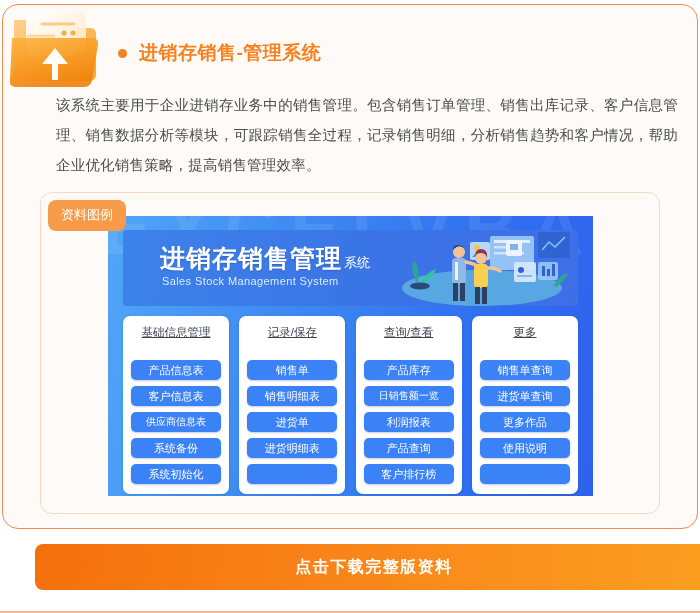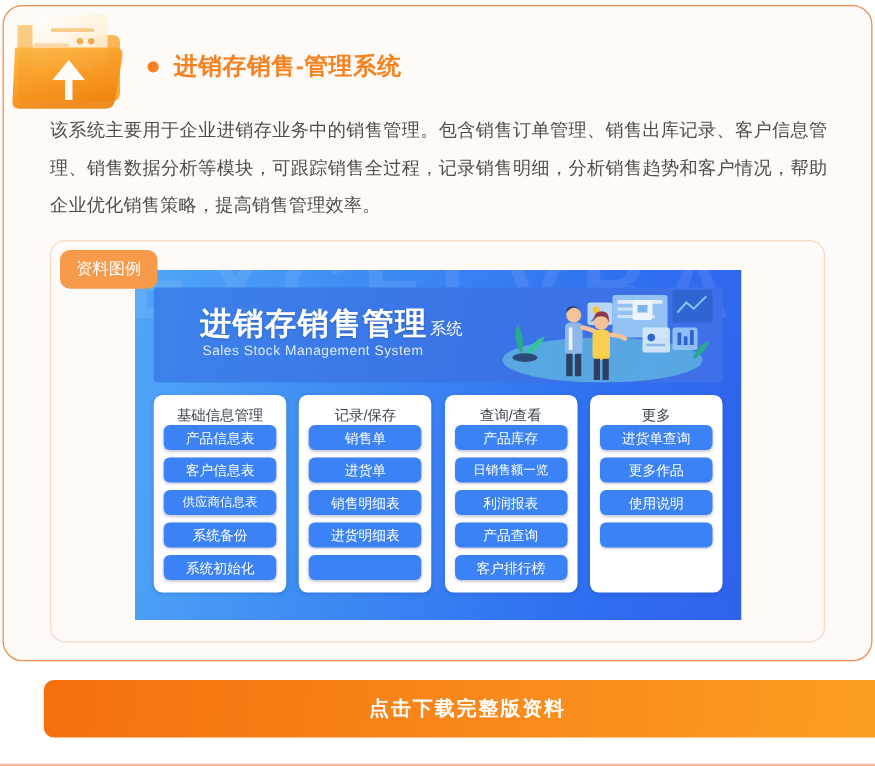--- a/index.html
+++ b/index.html
@@ -55,21 +55,21 @@
   .header-title {
     font-size: 19px;
     font-weight: bold;
     color: #f8811f;
     letter-spacing: 0.5px;
     white-space: nowrap;
   }
 
   .description {
     position: absolute;
-    left: 40px;
+    left: 56px;
     top: 90px;
     width: 622px;
     font-size: 14.5px;
     line-height: 30px;
     color: #4d4d4d;
     letter-spacing: 0.2px;
     text-align: justify;
     z-index: 5;
   }
 
@@ -187,22 +187,23 @@
     width: 106px;
     background: #ffffff;
     border-radius: 7px;
     padding: 9px 8px 10px;
     box-shadow: 0 1px 3px rgba(18,50,110,0.18);
   }
   .col-head {
     font-size: 11.5px;
     color: #3c4450;
     text-align: center;
-    margin-bottom: 0;
-    white-space: nowrap;
+    margin-bottom: 20px;
+    white-space: nowrap;
+    text-decoration: underline;
   }
   .col-btn {
     height: 20px;
     background: #3b82f6;
     border-radius: 5px;
     margin-bottom: 6px;
     display: flex;
     align-items: center;
     justify-content: center;
     color: #ffffff;
@@ -353,37 +354,38 @@
       <div class="col-btn">产品信息表</div>
       <div class="col-btn">客户信息表</div>
       <div class="col-btn narrow-text">供应商信息表</div>
       <div class="col-btn">系统备份</div>
       <div class="col-btn">系统初始化</div>
     </div>
 
     <div class="col-card">
       <div class="col-head">记录/保存</div>
       <div class="col-btn">销售单</div>
+      <div class="col-btn">销售明细表</div>
       <div class="col-btn">进货单</div>
-      <div class="col-btn">销售明细表</div>
       <div class="col-btn">进货明细表</div>
       <div class="col-btn"></div>
     </div>
 
     <div class="col-card">
       <div class="col-head">查询/查看</div>
       <div class="col-btn">产品库存</div>
       <div class="col-btn narrow-text">日销售额一览</div>
       <div class="col-btn">利润报表</div>
       <div class="col-btn">产品查询</div>
       <div class="col-btn">客户排行榜</div>
     </div>
 
     <div class="col-card">
       <div class="col-head">更多</div>
+      <div class="col-btn">销售单查询</div>
       <div class="col-btn">进货单查询</div>
       <div class="col-btn">更多作品</div>
       <div class="col-btn">使用说明</div>
       <div class="col-btn"></div>
     </div>
 
   </div>
 </div>
 
 <div class="download-btn">点击下载完整版资料</div>

